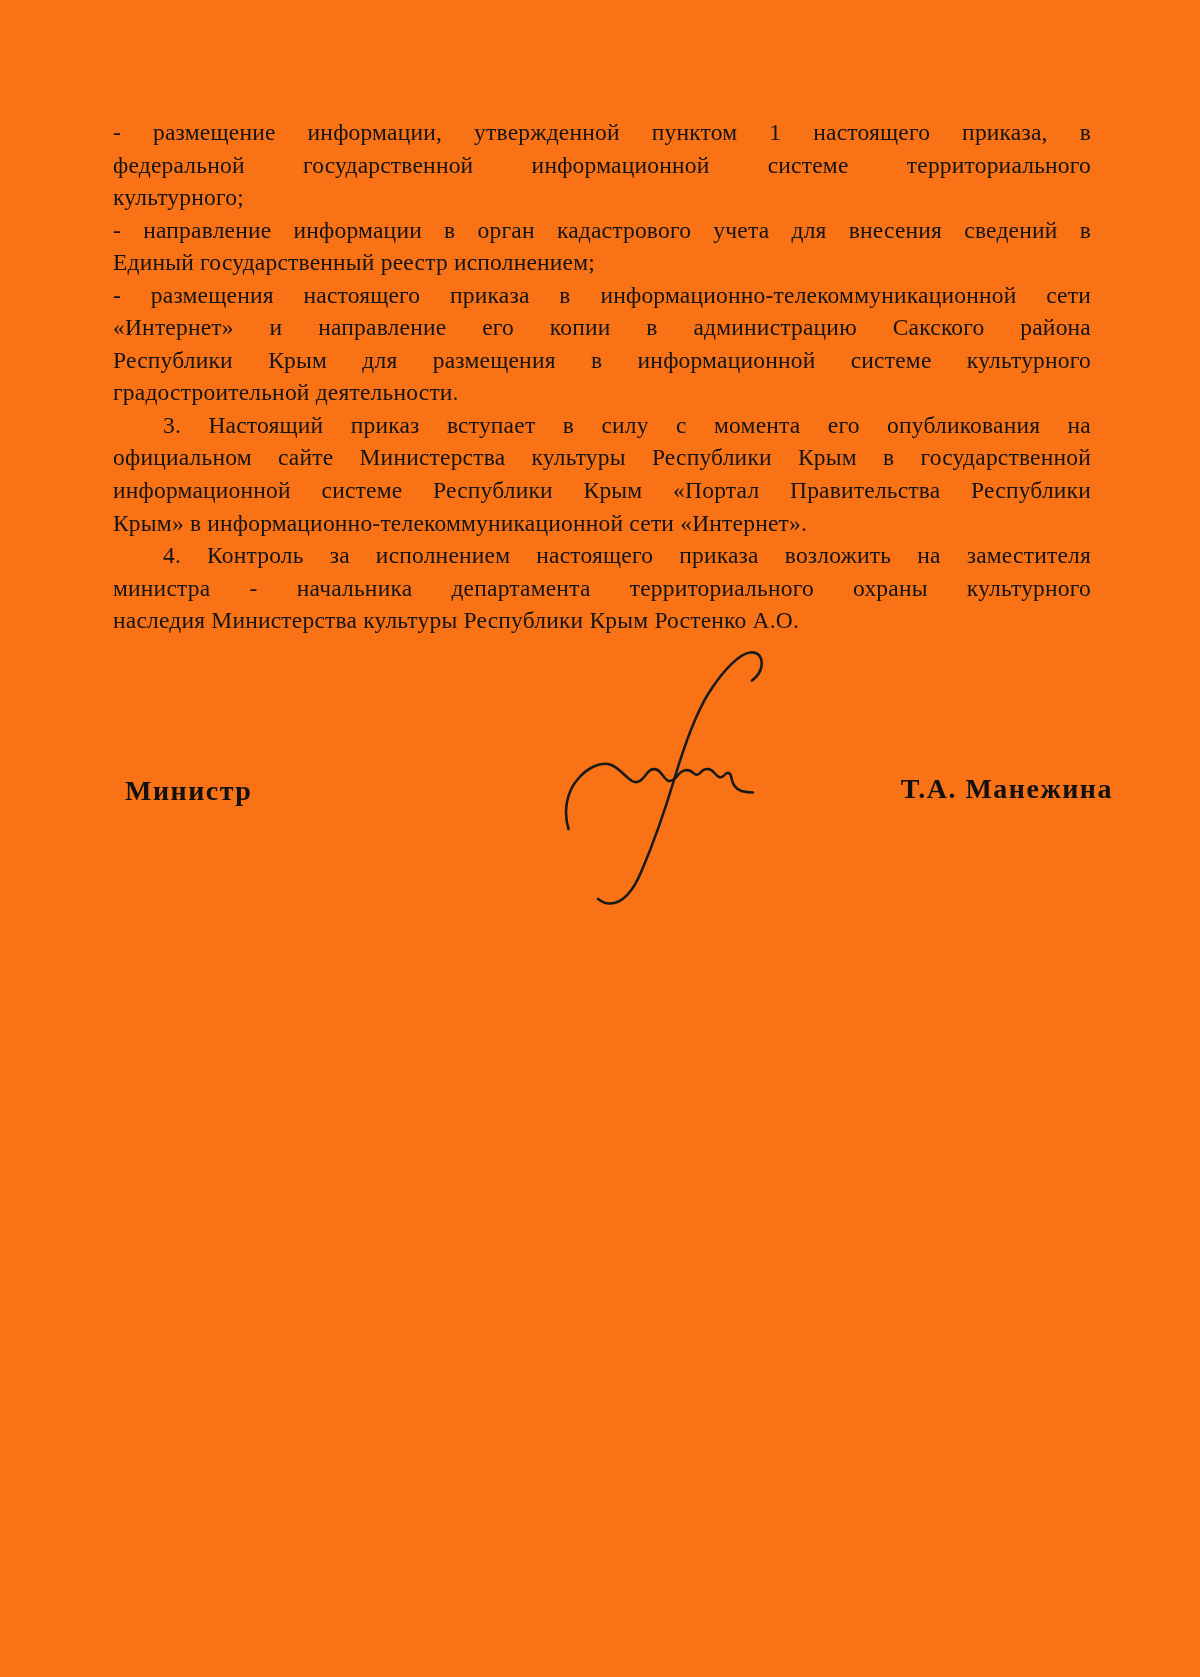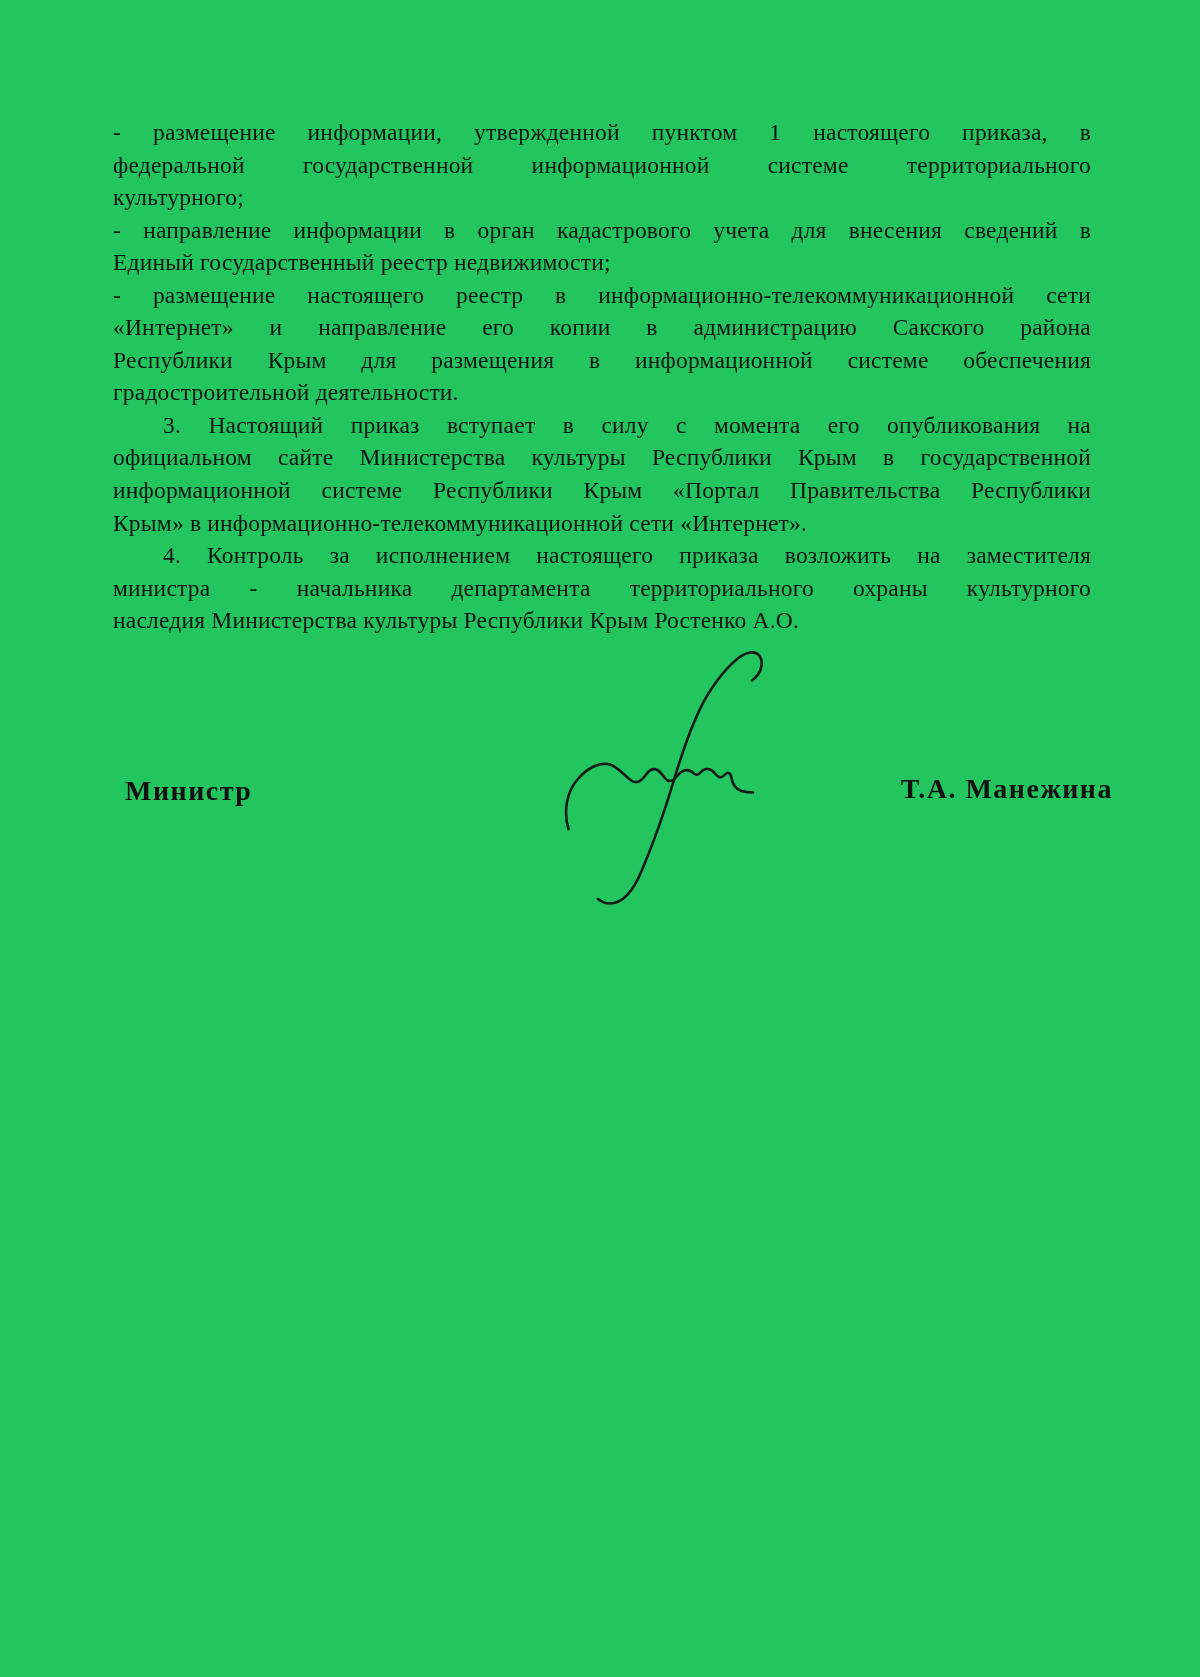--- a/index.html
+++ b/index.html
@@ -4,21 +4,21 @@
 <style>
   html, body {
     margin: 0;
     padding: 0;
     background: #ffffff;
   }
   .page {
     position: relative;
     width: 1200px;
     height: 1677px;
-    background: #22c55e;
+    background: #f97316;
     overflow: hidden;
     font-family: "Liberation Serif", "DejaVu Serif", serif;
     color: #141414;
     text-decoration: underline;
   }
   .document-body {
     position: absolute;
     left: 113px;
     top: 116px;
     width: 978px;
@@ -69,26 +69,26 @@
 <div class="page">
 
   <div class="document-body">
       <div class="para">
         <div class="line first">- размещение информации, утвержденной пунктом 1 настоящего приказа, в</div>
         <div class="line">федеральной государственной информационной системе территориального</div>
         <div class="line last">культурного;</div>
       </div>
       <div class="para">
         <div class="line first">- направление информации в орган кадастрового учета для внесения сведений в</div>
-        <div class="line last">Единый государственный реестр недвижимости;</div>
+        <div class="line last">Единый государственный реестр исполнением;</div>
       </div>
       <div class="para">
-        <div class="line first">- размещение настоящего реестр в информационно-телекоммуникационной сети</div>
+        <div class="line first">- размещения настоящего приказа в информационно-телекоммуникационной сети</div>
         <div class="line">«Интернет» и направление его копии в администрацию Сакского района</div>
-        <div class="line">Республики Крым для размещения в информационной системе обеспечения</div>
+        <div class="line">Республики Крым для размещения в информационной системе культурного</div>
         <div class="line last">градостроительной деятельности.</div>
       </div>
       <div class="para indent">
         <div class="line first">3. Настоящий приказ вступает в силу с момента его опубликования на</div>
         <div class="line">официальном сайте Министерства культуры Республики Крым в государственной</div>
         <div class="line">информационной системе Республики Крым «Портал Правительства Республики</div>
         <div class="line last">Крым» в информационно-телекоммуникационной сети «Интернет».</div>
       </div>
       <div class="para indent">
         <div class="line first">4. Контроль за исполнением настоящего приказа возложить на заместителя</div>

